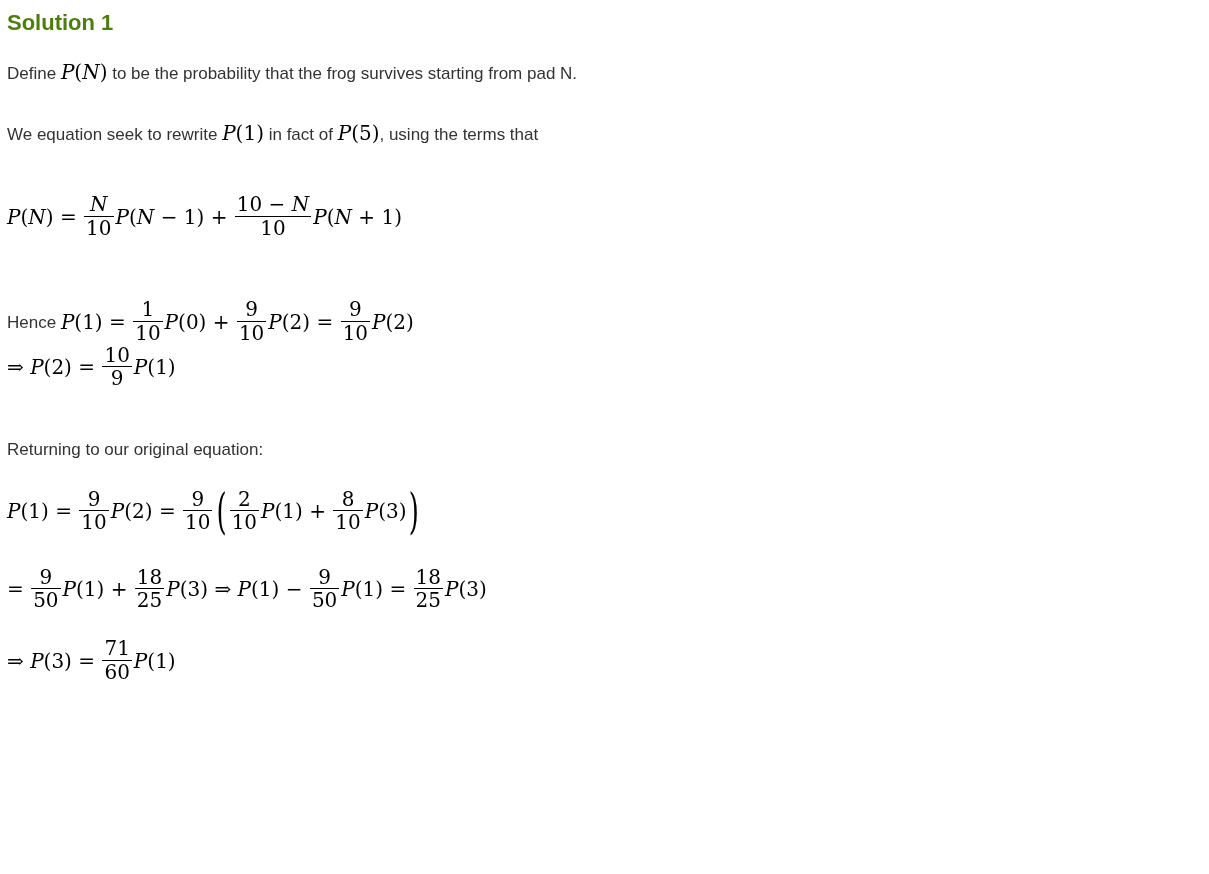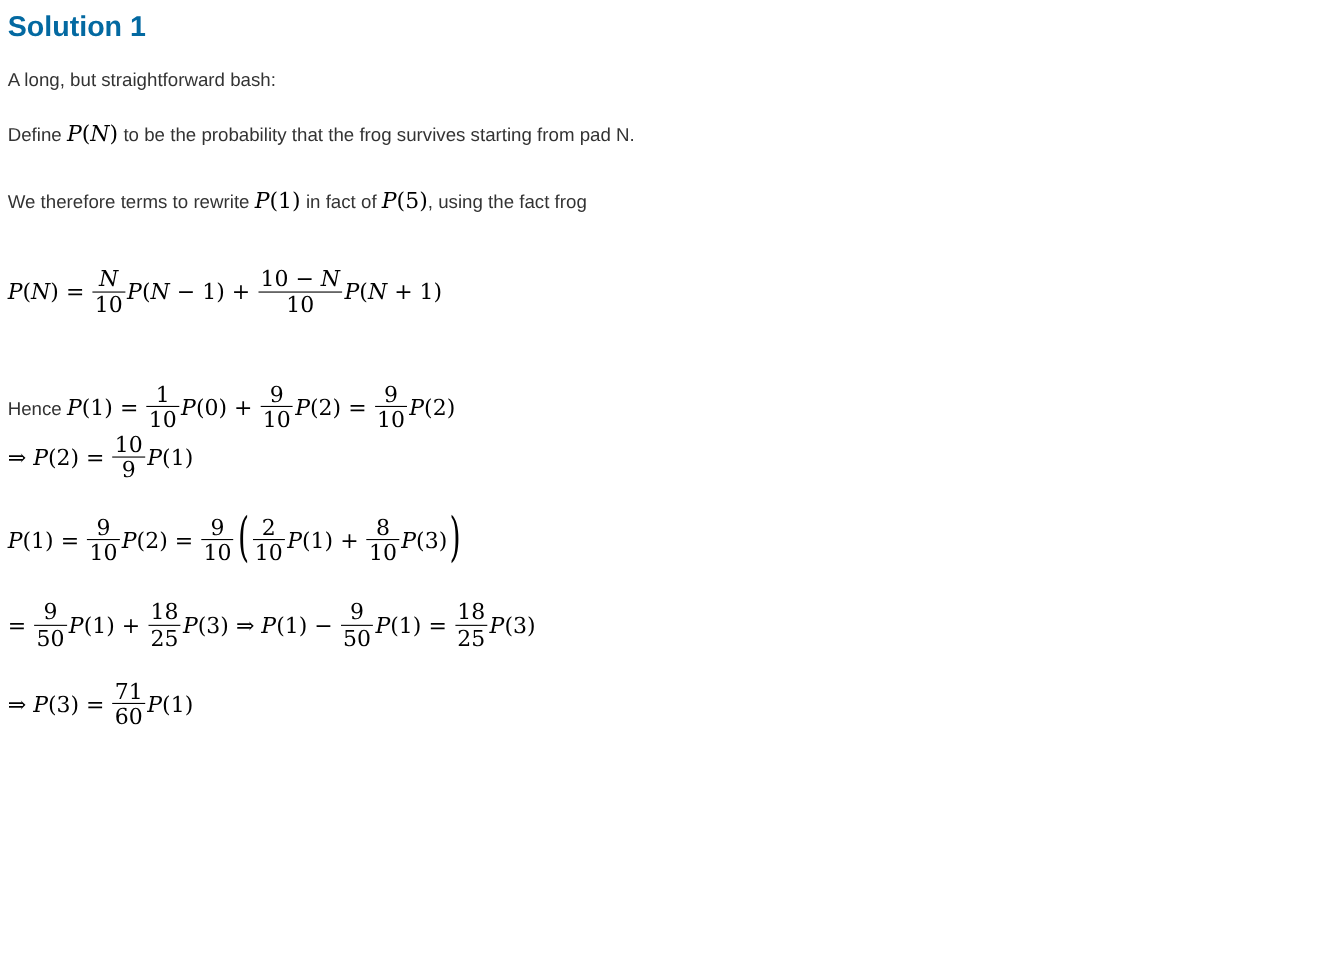--- a/index.html
+++ b/index.html
@@ -10,23 +10,23 @@
   body {
     width: 1209px;
     font-family: "Liberation Sans", sans-serif;
     color: #333333;
   }
   main {
     padding: 6px 12px 10px 7px;
   }
   h2.solution-heading {
     font-family: "Liberation Sans", sans-serif;
-    font-size: 26px;
+    font-size: 22px;
     font-weight: 700;
-    color: #0369a1;
+    color: #4d7c0f;
     margin: 4px 0 0 0;
     line-height: 1.15;
   }
   .para {
     font-size: 17px;
     line-height: 1.3;
     margin: 0;
   }
   .display {
     margin: 0;
@@ -73,27 +73,27 @@
   .g38 { margin-top: 59px; }
   .g41 { margin-top: 41px; }
   .g47 { margin-top: 47px; }
 </style>
 </head>
 <body>
 
 <main>
   <h2 class="solution-heading">Solution 1</h2>
 
-  <p class="para g22"><span class="txt">A long, but straightforward bash:</span></p>
   <p class="para g12"><span class="txt">Define </span><span class="math"><span class="mi">P</span><span class="mr">(</span><span class="mi">N</span><span class="mr">)</span></span><span class="txt"> to be the probability that the frog survives starting from pad N.</span></p>
-  <p class="para g35"><span class="txt">We therefore terms to rewrite </span><span class="math"><span class="mi">P</span><span class="mr">(1)</span></span><span class="txt"> in fact of </span><span class="math"><span class="mi">P</span><span class="mr">(5)</span></span><span class="txt">, using the fact frog</span></p>
+  <p class="para g35"><span class="txt">We equation seek to rewrite </span><span class="math"><span class="mi">P</span><span class="mr">(1)</span></span><span class="txt"> in fact of </span><span class="math"><span class="mi">P</span><span class="mr">(5)</span></span><span class="txt">, using the terms that</span></p>
 
   <div class="display g33"><span class="math"><span class="mi">P</span><span class="mr">(</span><span class="mi">N</span><span class="mr">) = </span><span class="frac"><span class="fnum"><span class="mi">N</span></span><span class="fden"><span class="mr">10</span></span></span><span class="mi">P</span><span class="mr">(</span><span class="mi">N</span><span class="mr"> − 1) + </span><span class="frac"><span class="fnum"><span class="mr">10 − </span><span class="mi">N</span></span><span class="fden"><span class="mr">10</span></span></span><span class="mi">P</span><span class="mr">(</span><span class="mi">N</span><span class="mr"> + 1)</span></span></div>
 
   <p class="para g38"><span class="txt">Hence </span><span class="math"><span class="mi">P</span><span class="mr">(1) = </span><span class="frac"><span class="fnum"><span class="mr">1</span></span><span class="fden"><span class="mr">10</span></span></span><span class="mi">P</span><span class="mr">(0) + </span><span class="frac"><span class="fnum"><span class="mr">9</span></span><span class="fden"><span class="mr">10</span></span></span><span class="mi">P</span><span class="mr">(2) = </span><span class="frac"><span class="fnum"><span class="mr">9</span></span><span class="fden"><span class="mr">10</span></span></span><span class="mi">P</span><span class="mr">(2)</span></span></p>
 
   <div class="display g27"><span class="math"><span class="mr">⇒ </span><span class="mi">P</span><span class="mr">(2) = </span><span class="frac"><span class="fnum"><span class="mr">10</span></span><span class="fden"><span class="mr">9</span></span></span><span class="mi">P</span><span class="mr">(1)</span></span></div>
 
+  <p class="para g47"><span class="txt">Returning to our original equation:</span></p>
 
   <div class="display g29"><span class="math"><span class="mi">P</span><span class="mr">(1) = </span><span class="frac"><span class="fnum"><span class="mr">9</span></span><span class="fden"><span class="mr">10</span></span></span><span class="mi">P</span><span class="mr">(2) = </span><span class="frac"><span class="fnum"><span class="mr">9</span></span><span class="fden"><span class="mr">10</span></span></span><span class="bigp">(</span><span class="frac"><span class="fnum"><span class="mr">2</span></span><span class="fden"><span class="mr">10</span></span></span><span class="mi">P</span><span class="mr">(1) + </span><span class="frac"><span class="fnum"><span class="mr">8</span></span><span class="fden"><span class="mr">10</span></span></span><span class="mi">P</span><span class="mr">(3)</span><span class="bigp">)</span></span></div>
   <div class="display g32"><span class="math"><span class="mr">= </span><span class="frac"><span class="fnum"><span class="mr">9</span></span><span class="fden"><span class="mr">50</span></span></span><span class="mi">P</span><span class="mr">(1) + </span><span class="frac"><span class="fnum"><span class="mr">18</span></span><span class="fden"><span class="mr">25</span></span></span><span class="mi">P</span><span class="mr">(3) ⇒ </span><span class="mi">P</span><span class="mr">(1) − </span><span class="frac"><span class="fnum"><span class="mr">9</span></span><span class="fden"><span class="mr">50</span></span></span><span class="mi">P</span><span class="mr">(1) = </span><span class="frac"><span class="fnum"><span class="mr">18</span></span><span class="fden"><span class="mr">25</span></span></span><span class="mi">P</span><span class="mr">(3)</span></span></div>
   <div class="display g26"><span class="math"><span class="mr">⇒ </span><span class="mi">P</span><span class="mr">(3) = </span><span class="frac"><span class="fnum"><span class="mr">71</span></span><span class="fden"><span class="mr">60</span></span></span><span class="mi">P</span><span class="mr">(1)</span></span></div>
 </main>
 
 </body></html>

